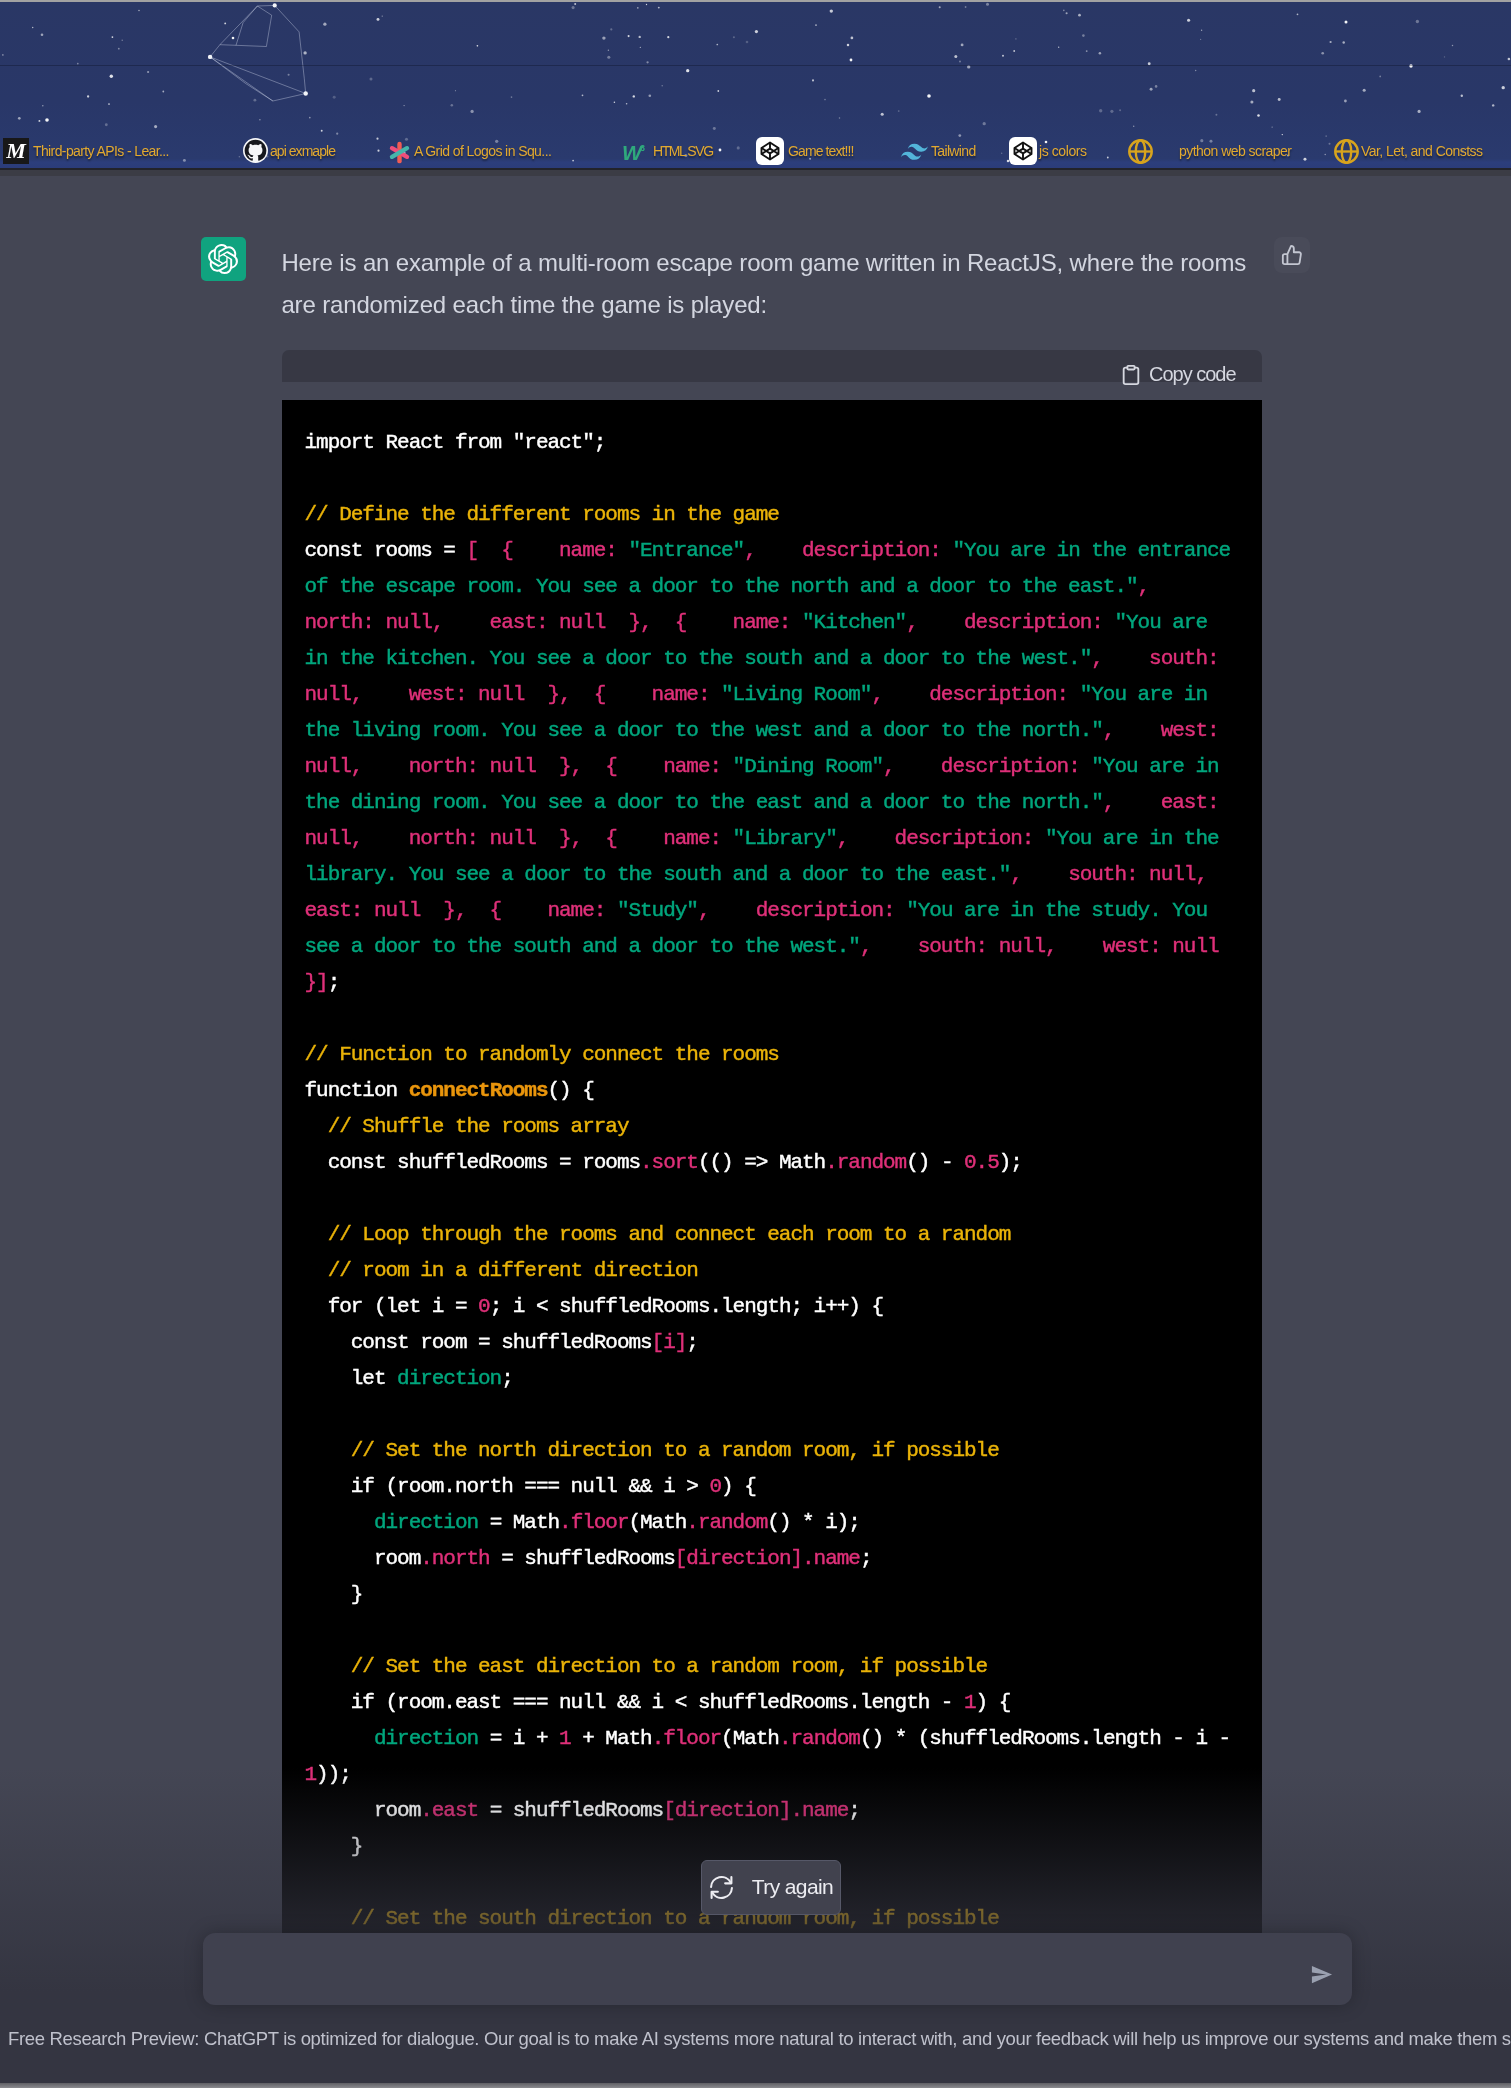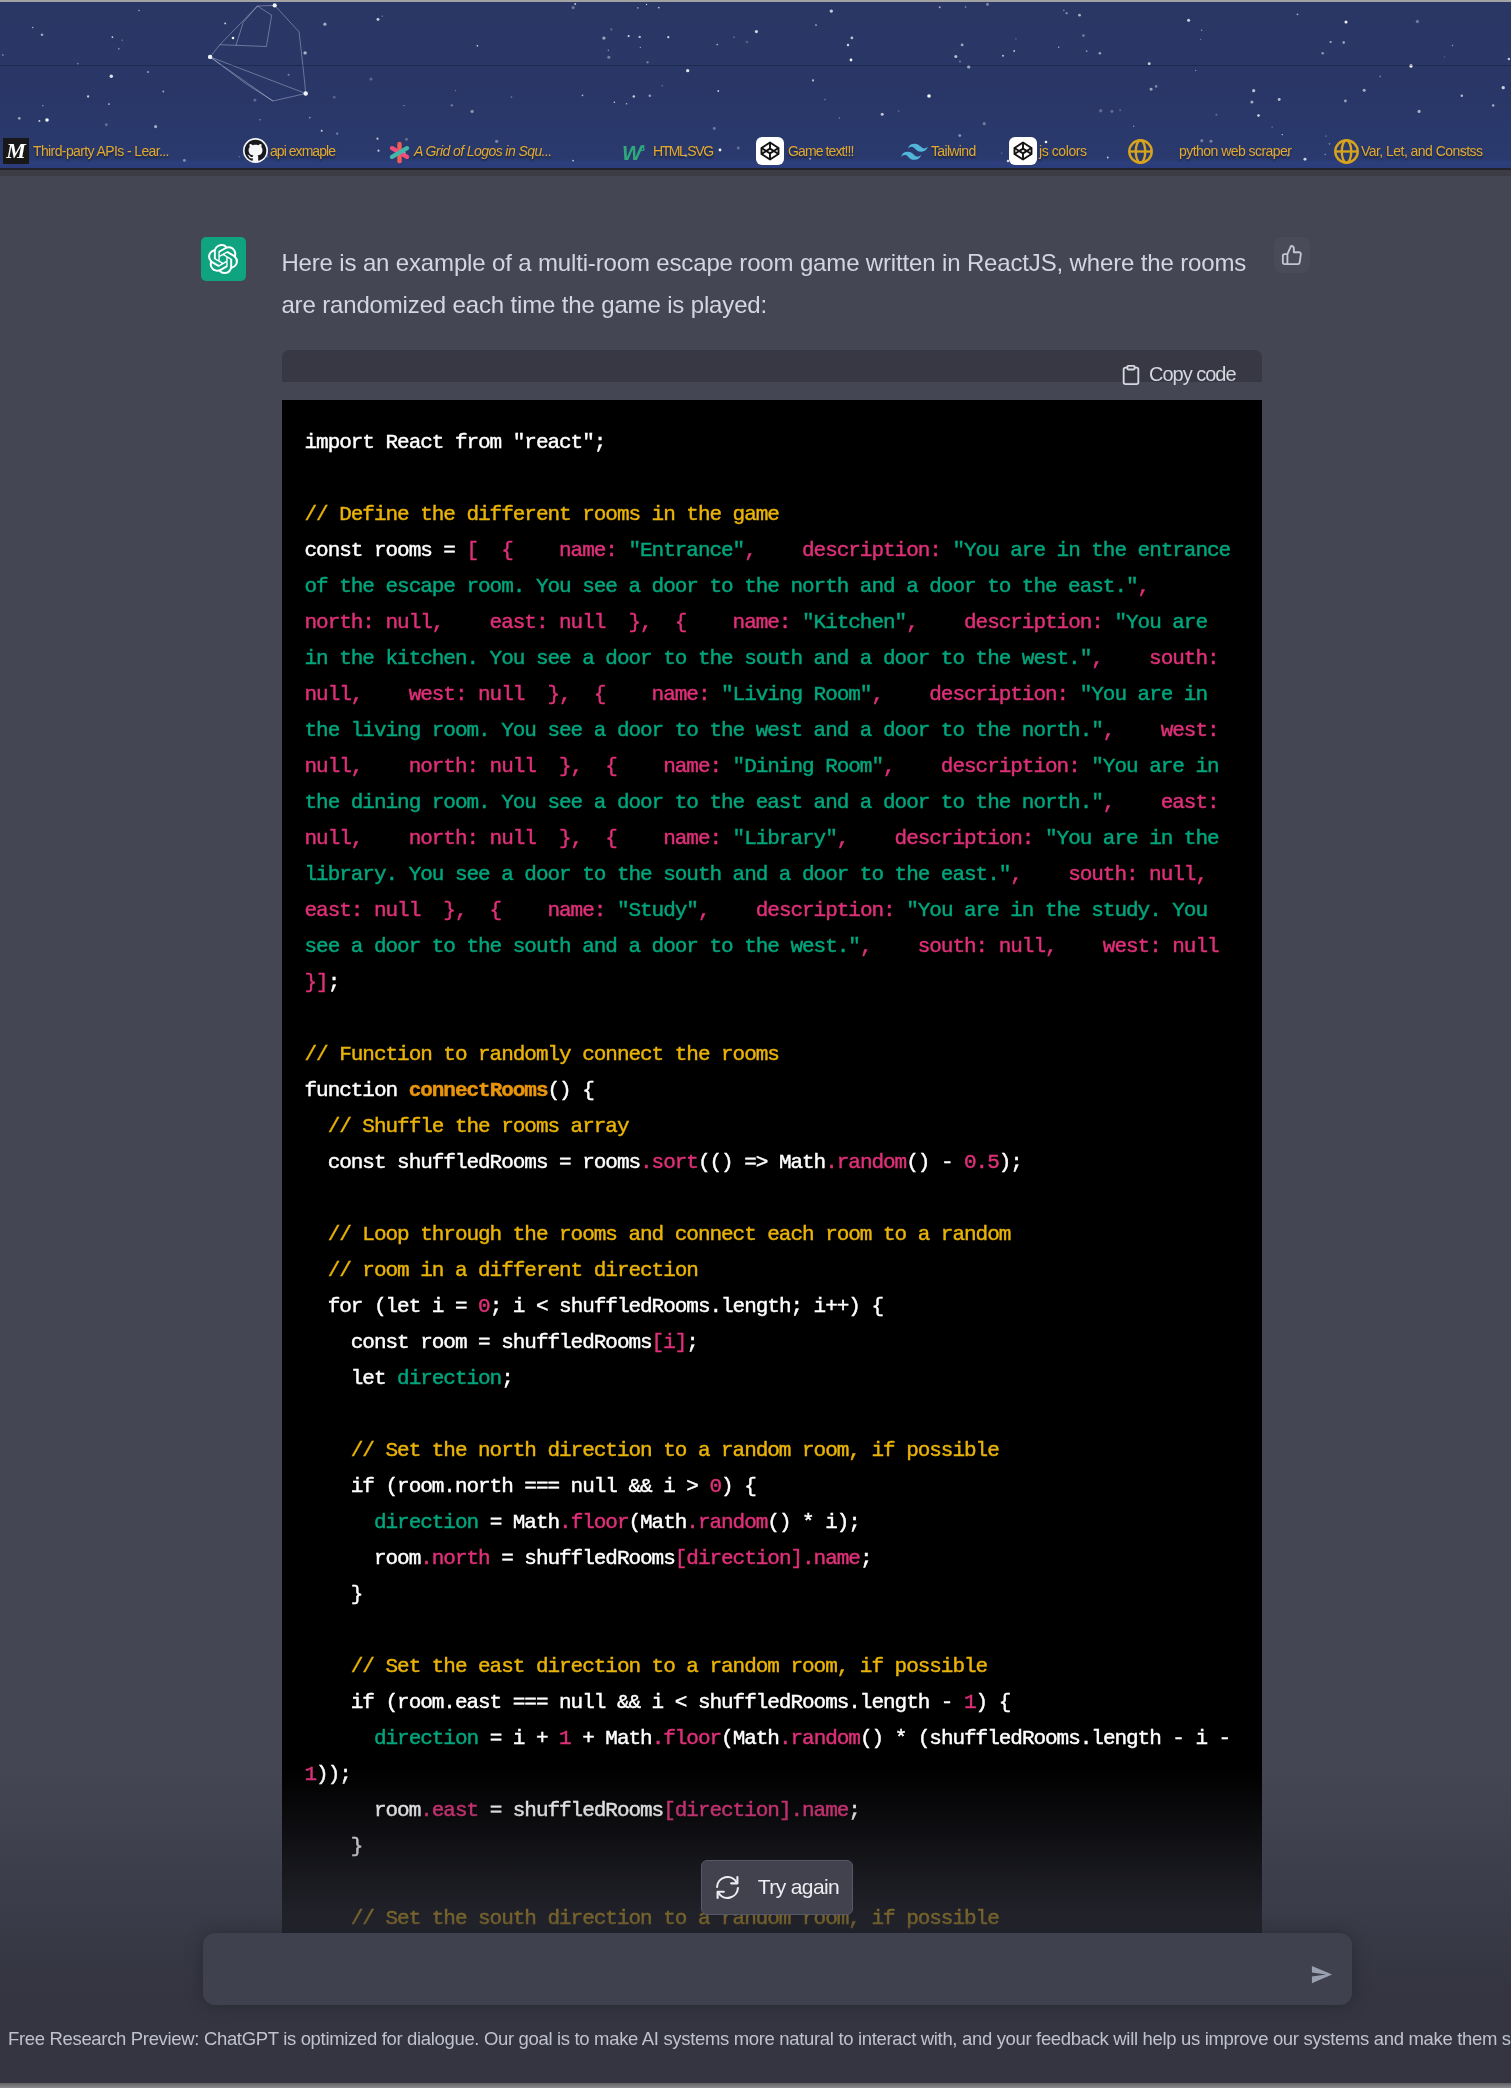--- a/index.html
+++ b/index.html
@@ -25,21 +25,21 @@
 #copytxt{position:absolute;left:867px;top:13px;font-size:20px;letter-spacing:-1.0px;color:#d5d7e0;}
 #copyic{position:absolute;left:838px;top:14px;}
 #codebody{left:282px;top:400px;width:980px;height:1688px;background:#000;}
 pre#code{position:absolute;left:22.5px;top:24.5px;font-family:"Liberation Mono",monospace;font-size:21px;line-height:36px;letter-spacing:-1.032px;font-weight:normal;-webkit-text-stroke:0.45px currentColor;color:#fff;white-space:pre;}
 pre#code .c{color:#eab308;}
 pre#code .p{color:#df3079;}
 pre#code .g{color:#00a67d;}
 pre#code .o{color:#e9950c;font-weight:bold;}
 
 #fade{left:0;top:1768px;width:1511px;height:315px;background:linear-gradient(180deg,rgba(52,53,65,0) 0%,rgba(52,53,65,0.68) 50%,#343541 71%,#343541 100%);}
-#tryagain{left:701px;top:1859.5px;width:152px;height:55px;background:#41424e;border:1.5px solid #565868;border-radius:6px;display:flex;align-items:center;justify-content:center;gap:18px;color:#ececf1;font-size:21px;letter-spacing:-0.6px;}
+#tryagain{left:701px;top:1859.5px;width:140px;height:55px;background:#41424e;border:1.5px solid #565868;border-radius:6px;display:flex;align-items:center;justify-content:center;gap:18px;color:#ececf1;font-size:21px;letter-spacing:-0.6px;}
 #inputbox{left:202.5px;top:1933px;width:1149.5px;height:72px;background:#40414f;border-radius:12px;box-shadow:0 0 18px rgba(0,0,0,0.25);}
 #sendic{position:absolute;right:19px;top:30px;}
 #footer{left:8px;top:2028px;width:1560px;font-size:18.5px;letter-spacing:-0.333px;color:#bfc1cc;white-space:nowrap;}
 #botbar{left:0;top:2083px;width:1511px;height:5px;background:linear-gradient(180deg,#5f5f64,#8b8b90);}
 </style></head>
 <body>
 <div class="abs" id="wall">
 <svg width="1511" height="169">
       <filter id="sb" x="-50%" y="-50%" width="200%" height="200%">
         <feGaussianBlur stdDeviation="0.55"></feGaussianBlur>
@@ -240,21 +240,21 @@
       </g>
     </svg></span>
 <span class="bktxt" style="left:270px;letter-spacing:-0.95px;">api exmaple</span>
 <span class="bkic" style="left:388px;top:140px;"><svg width="23" height="25" viewBox="0 0 24 24">
       <g stroke-width="4.6" stroke-linecap="round" fill="none">
         <line x1="12" y1="3" x2="12" y2="21" stroke="#f25c54"></line>
         <line x1="4.2" y1="7.5" x2="19.8" y2="16.5" stroke="#ef4e7b"></line>
         <line x1="4.2" y1="16.5" x2="19.8" y2="7.5" stroke="#45b5aa"></line>
       </g>
     </svg></span>
-<span class="bktxt" style="left:414px;letter-spacing:-0.58px;font-style:italic;">A Grid of Logos in Squ...</span>
+<span class="bktxt" style="left:414px;letter-spacing:-0.58px;">A Grid of Logos in Squ...</span>
 <span class="bkic" style="left:622px;top:142px;"><svg width="26" height="22" viewBox="0 0 26 22">
       <text x="0" y="18" font-family="Liberation Sans" font-weight="bold" font-size="21" fill="#2fa97c" font-style="italic">W</text>
       <text x="18" y="9" font-family="Liberation Sans" font-weight="bold" font-size="9" fill="#2fa97c">3</text>
     </svg></span>
 <span class="bktxt" style="left:653px;letter-spacing:-1.43px;">HTML SVG</span>
 <span class="bkic" style="left:756px;top:137px;"><svg width="28" height="28" viewBox="0 0 28 28">
       <rect x="0" y="0" width="28" height="28" rx="6" fill="#fff"></rect>
       <g fill="none" stroke="#111" stroke-width="1.9" stroke-linejoin="round">
         <path d="M14 5.5 22.5 11v6L14 22.5 5.5 17v-6z"></path>
         <path d="M14 5.5v5.6M14 22.5v-5.6M5.5 11l8.5 5.4 8.5-5.4M5.5 17l8.5-5.4 8.5 5.4"></path>

